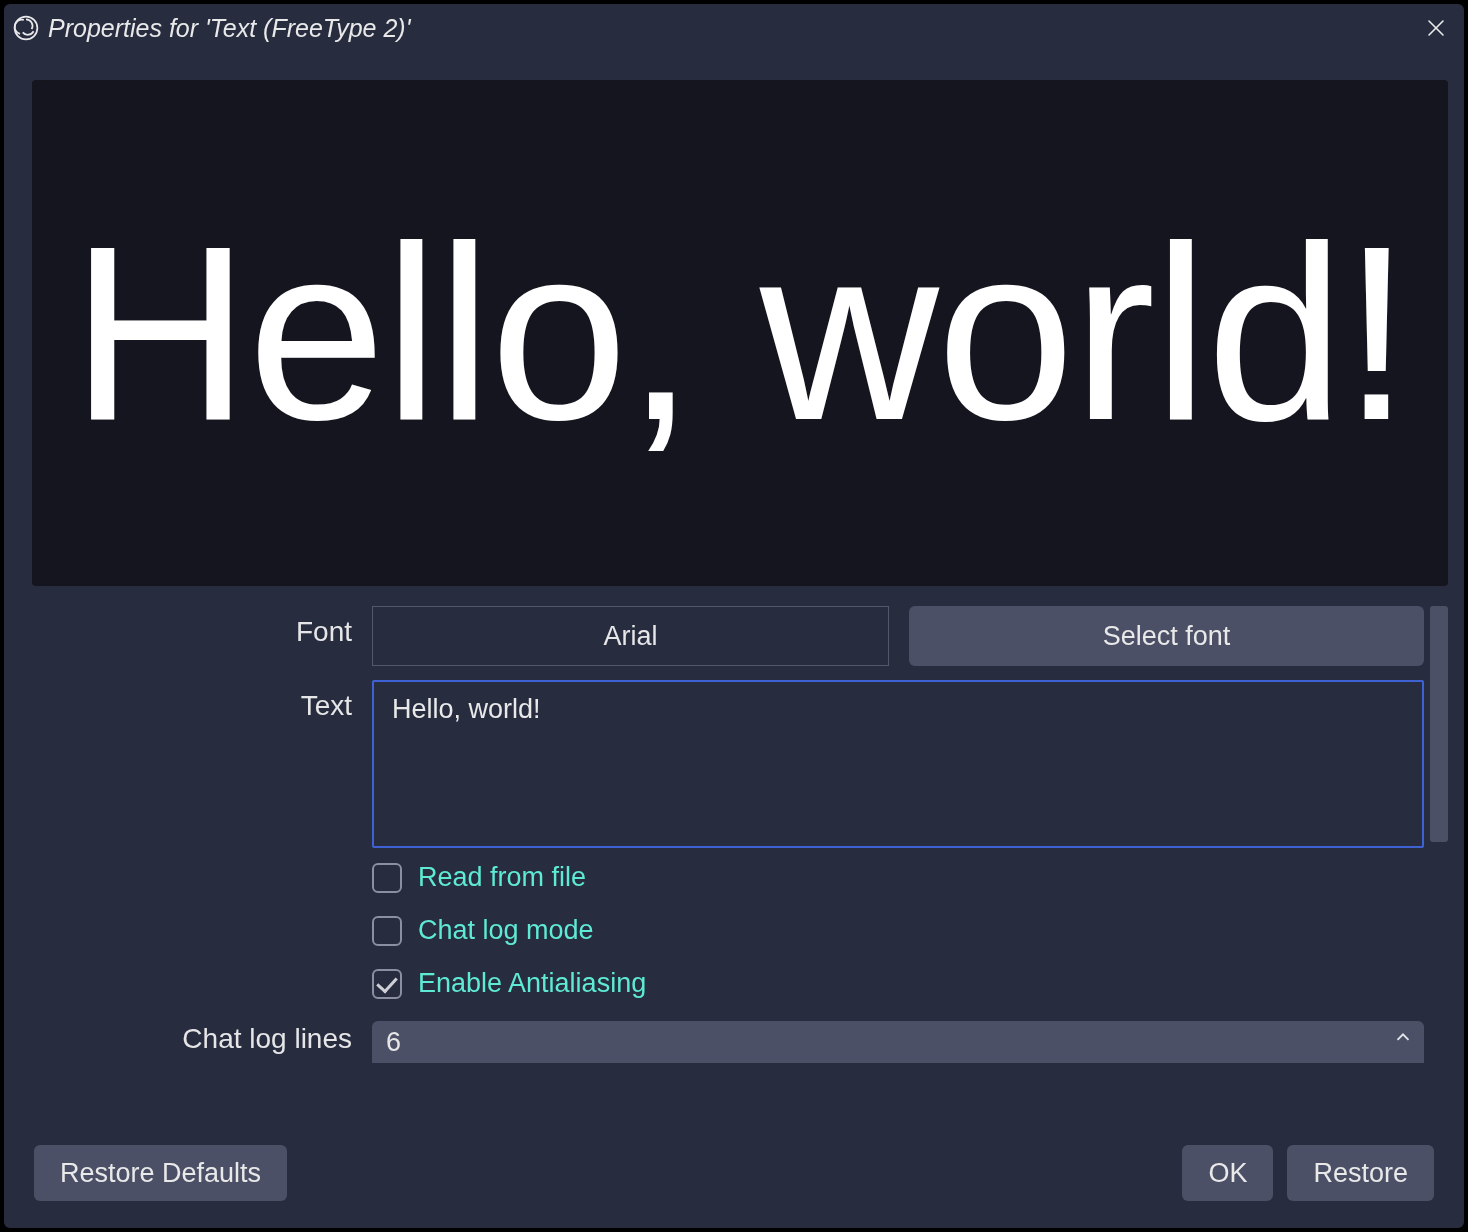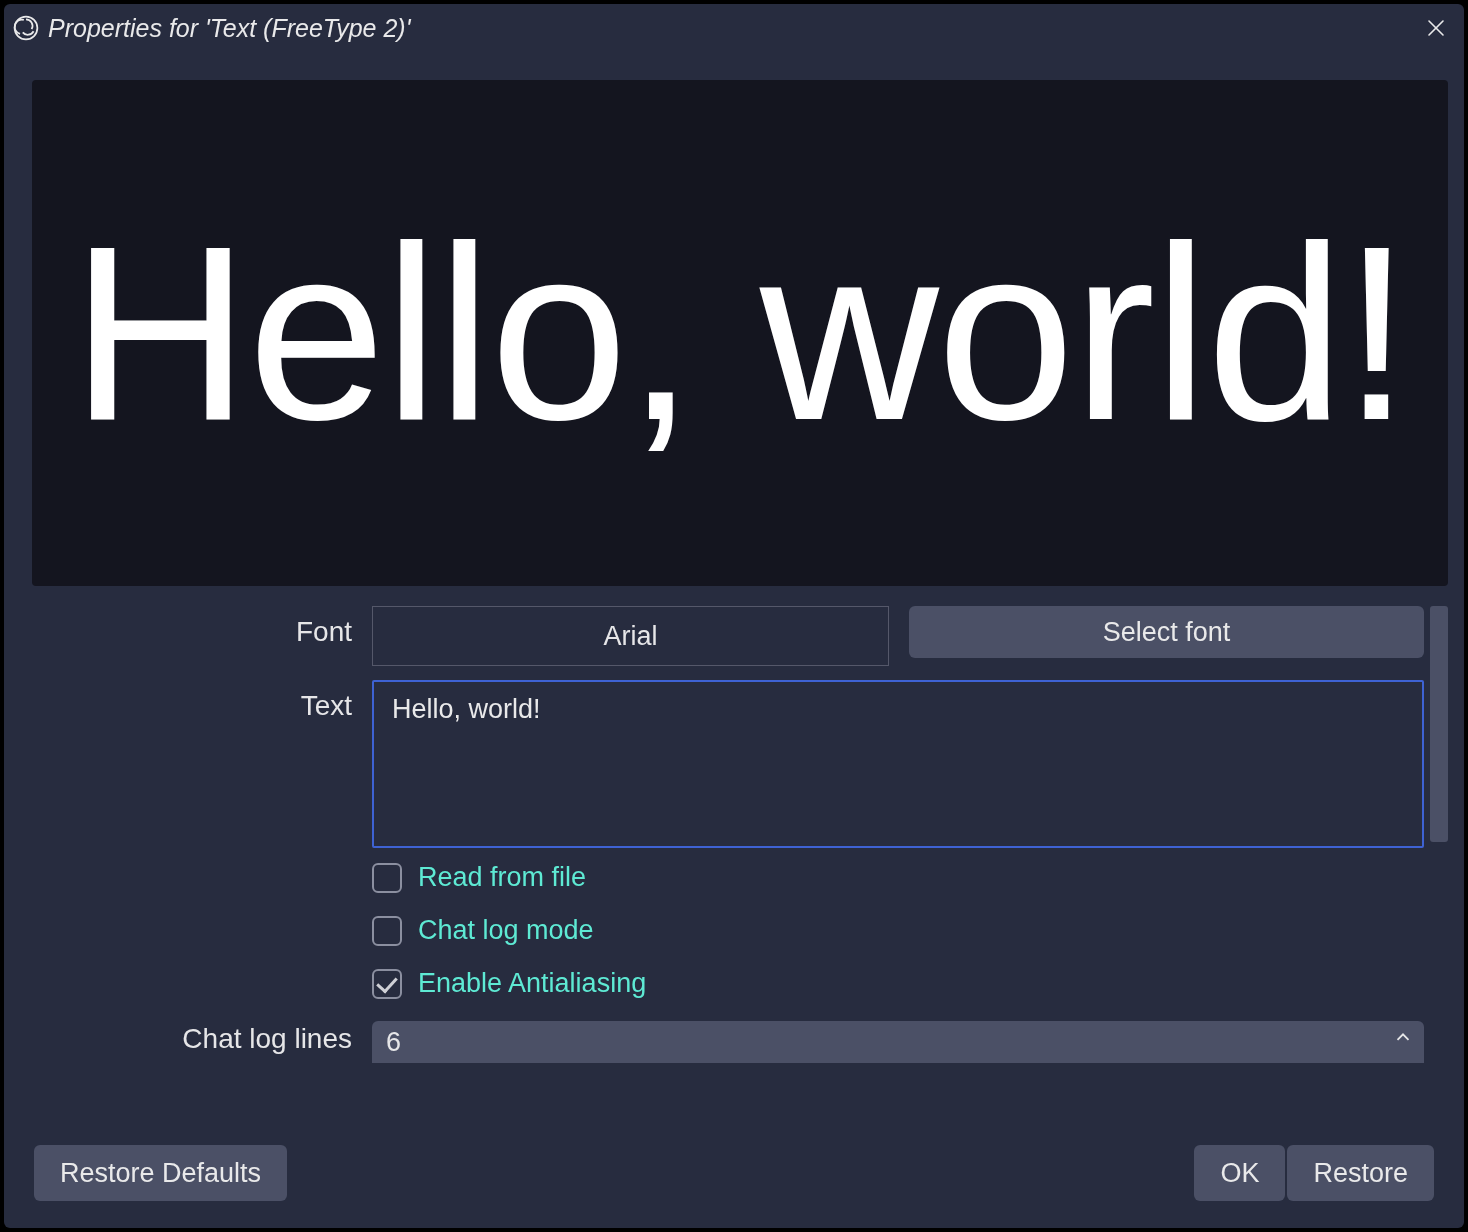--- a/index.html
+++ b/index.html
@@ -88,21 +88,21 @@
   }
   .btn {
     background: #4b5066;
     border: none;
     color: #e9e9ea;
     font-size: 27px;
     border-radius: 6px;
     display: flex; align-items: center; justify-content: center;
     cursor: pointer;
   }
-  .select-font-btn { flex: 1; height: 52px; margin-left: 20px; }
+  .select-font-btn { flex: 1; height: 60px; margin-left: 20px; }
   .textarea {
     flex: 1; height: 168px;
     border: 2px solid #3e62d3;
     background: #272c3f;
     color: #e9e9ea;
     font-size: 27px;
     padding: 12px 18px;
     resize: none;
     outline: none;
     font-family: inherit;
@@ -154,21 +154,21 @@
     position: absolute;
     right: 0; top: 0;
     width: 18px; height: 236px;
     background: #4b5066;
     border-radius: 3px;
   }
   .footer {
     height: 90px;
     display: flex; align-items: center;
     padding: 0 30px 20px 30px;
-    gap: 2px;
+    gap: 14px;
   }
   .footer .spacer { flex: 1; }
   .footer .btn { height: 56px; padding: 0 26px; font-size: 27px; }
 </style>
 </head>
 <body>
 
 <div class="window">
 
   <div class="titlebar">

